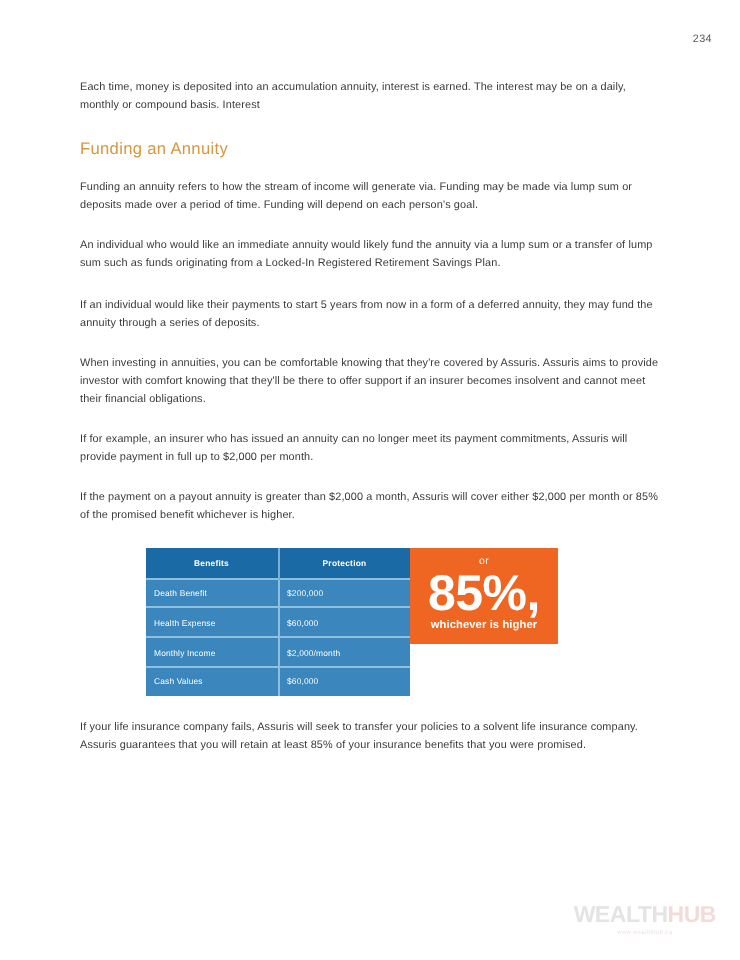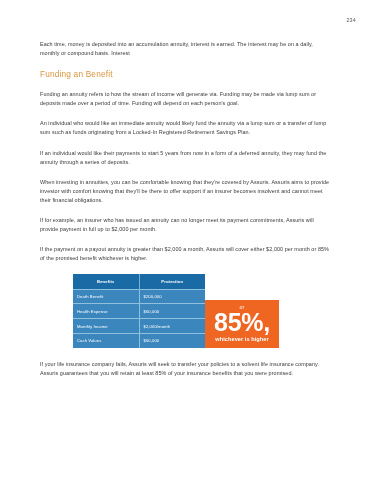--- a/index.html
+++ b/index.html
@@ -46,21 +46,21 @@
     line-height: 10px;
     font-weight: normal;
     color: #d8963d;
     letter-spacing: 0.02em;
   }
   .infographic {
     position: relative;
     width: 206px;
     margin: 6px 0 12px 33px;
     display: flex;
-    align-items: flex-end;
+    align-items: flex-start;
     box-sizing: border-box;
   }
   .benefit-table {
     width: 132px;
     border-collapse: collapse;
     table-layout: fixed;
     flex: 0 0 132px;
   }
   .benefit-table th {
     background: #1a6aa5;
@@ -138,21 +138,21 @@
 <body>
 
 <div class="page">
 
   <div class="page-number">234</div>
 
   <div class="content">
 
     <p class="para">Each time, money is deposited into an accumulation annuity, interest is earned. The interest may be on a daily, monthly or compound basis. Interest</p>
 
-    <h2 class="heading">Funding an Benefit</h2>
+    <h2 class="heading">Funding an Annuity</h2>
 
     <p class="para">Funding an annuity refers to how the stream of income will generate via. Funding may be made via lump sum or deposits made over a period of time. Funding will depend on each person's goal.</p>
 
     <p class="para">An individual who would like an immediate annuity would likely fund the annuity via a lump sum or a transfer of lump sum such as funds originating from a Locked-In Registered Retirement Savings Plan.</p>
 
     <p class="para">If an individual would like their payments to start 5 years from now in a form of a deferred annuity, they may fund the annuity through a series of deposits.</p>
 
 
     <p class="para">When investing in annuities, you can be comfortable knowing that they're covered by Assuris. Assuris aims to provide investor with comfort knowing that they'll be there to offer support if an insurer becomes insolvent and cannot meet their financial obligations.</p>
 
@@ -192,14 +192,18 @@
         <div class="panel-or">or</div>
         <div class="panel-pct">85%,</div>
         <div class="panel-sub">whichever is higher</div>
       </div>
     </div>
 
     <p class="para">If your life insurance company fails, Assuris will seek to transfer your policies to a solvent life insurance company. Assuris guarantees that you will retain at least 85% of your insurance benefits that you were promised.</p>
 
   </div>
 
+  <div class="watermark">
+    <div class="wm-logo"><span class="wm-a">WEALTH</span><span class="wm-b">HUB</span></div>
+    <div class="wm-url">www.wealthhub.ca</div>
+  </div>
 
 </div>
 
 </body></html>

